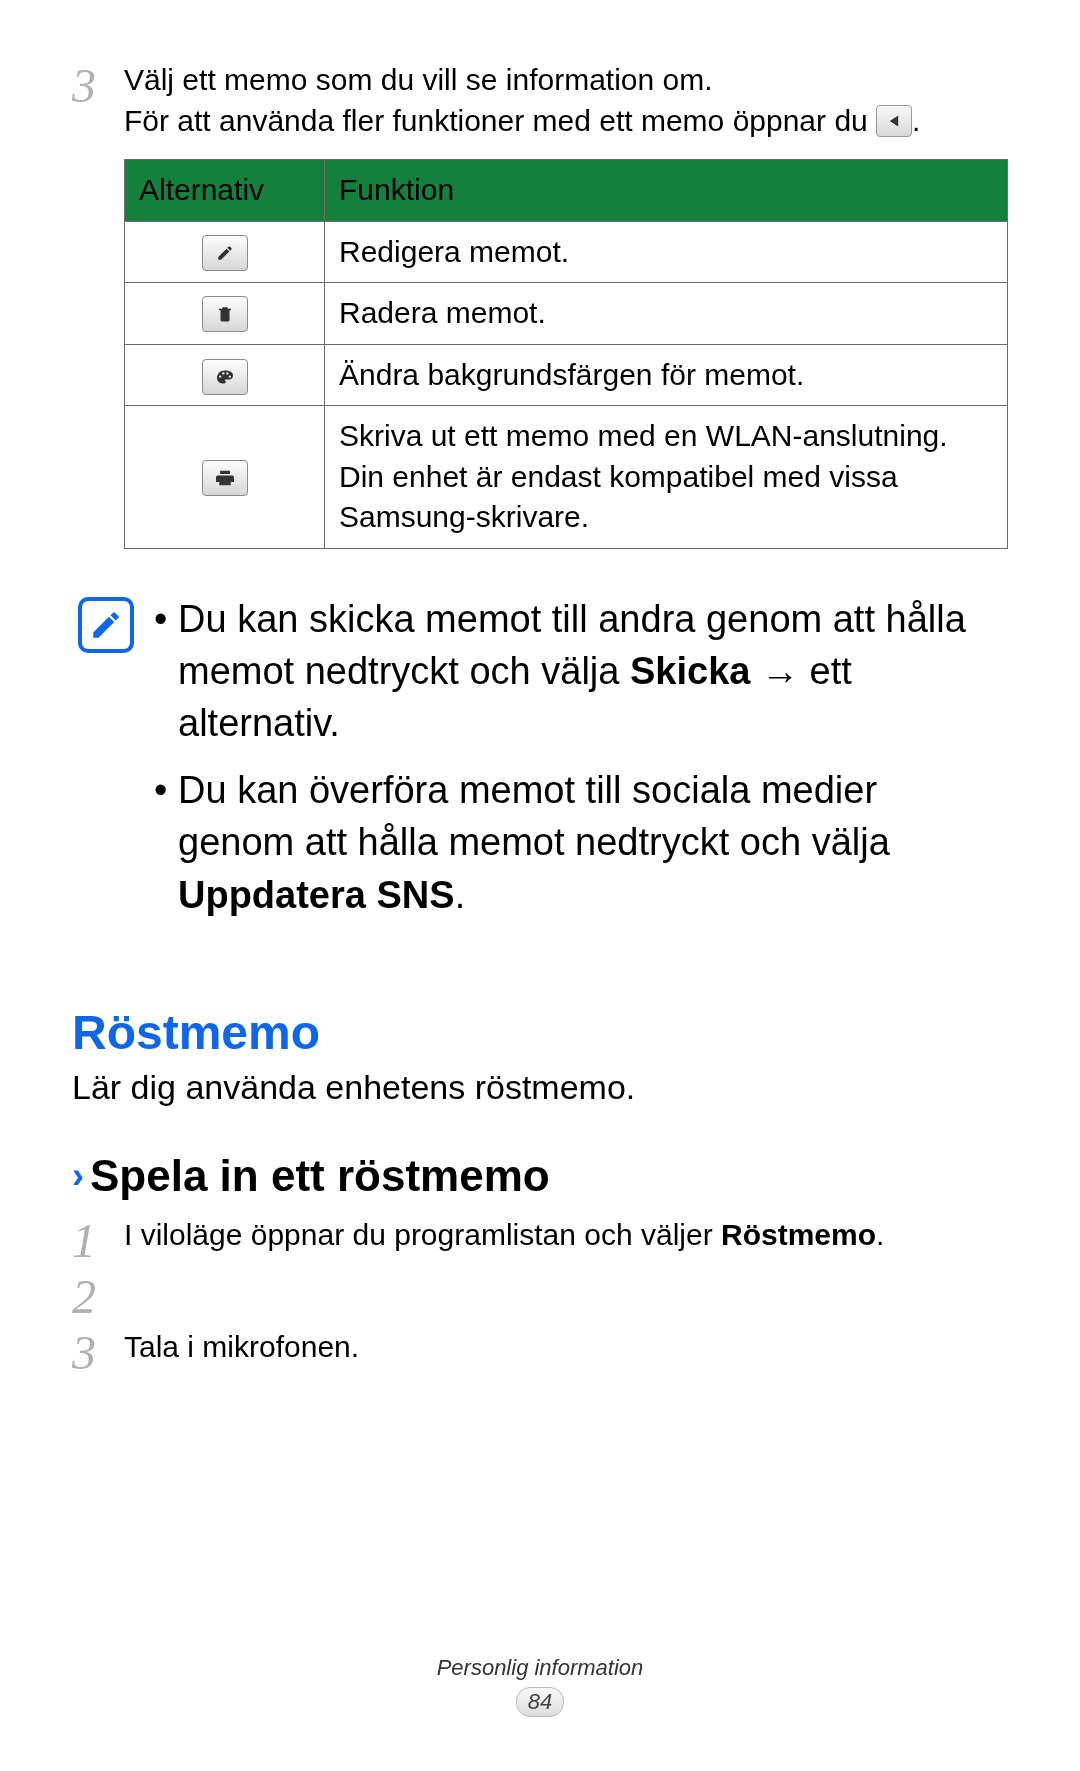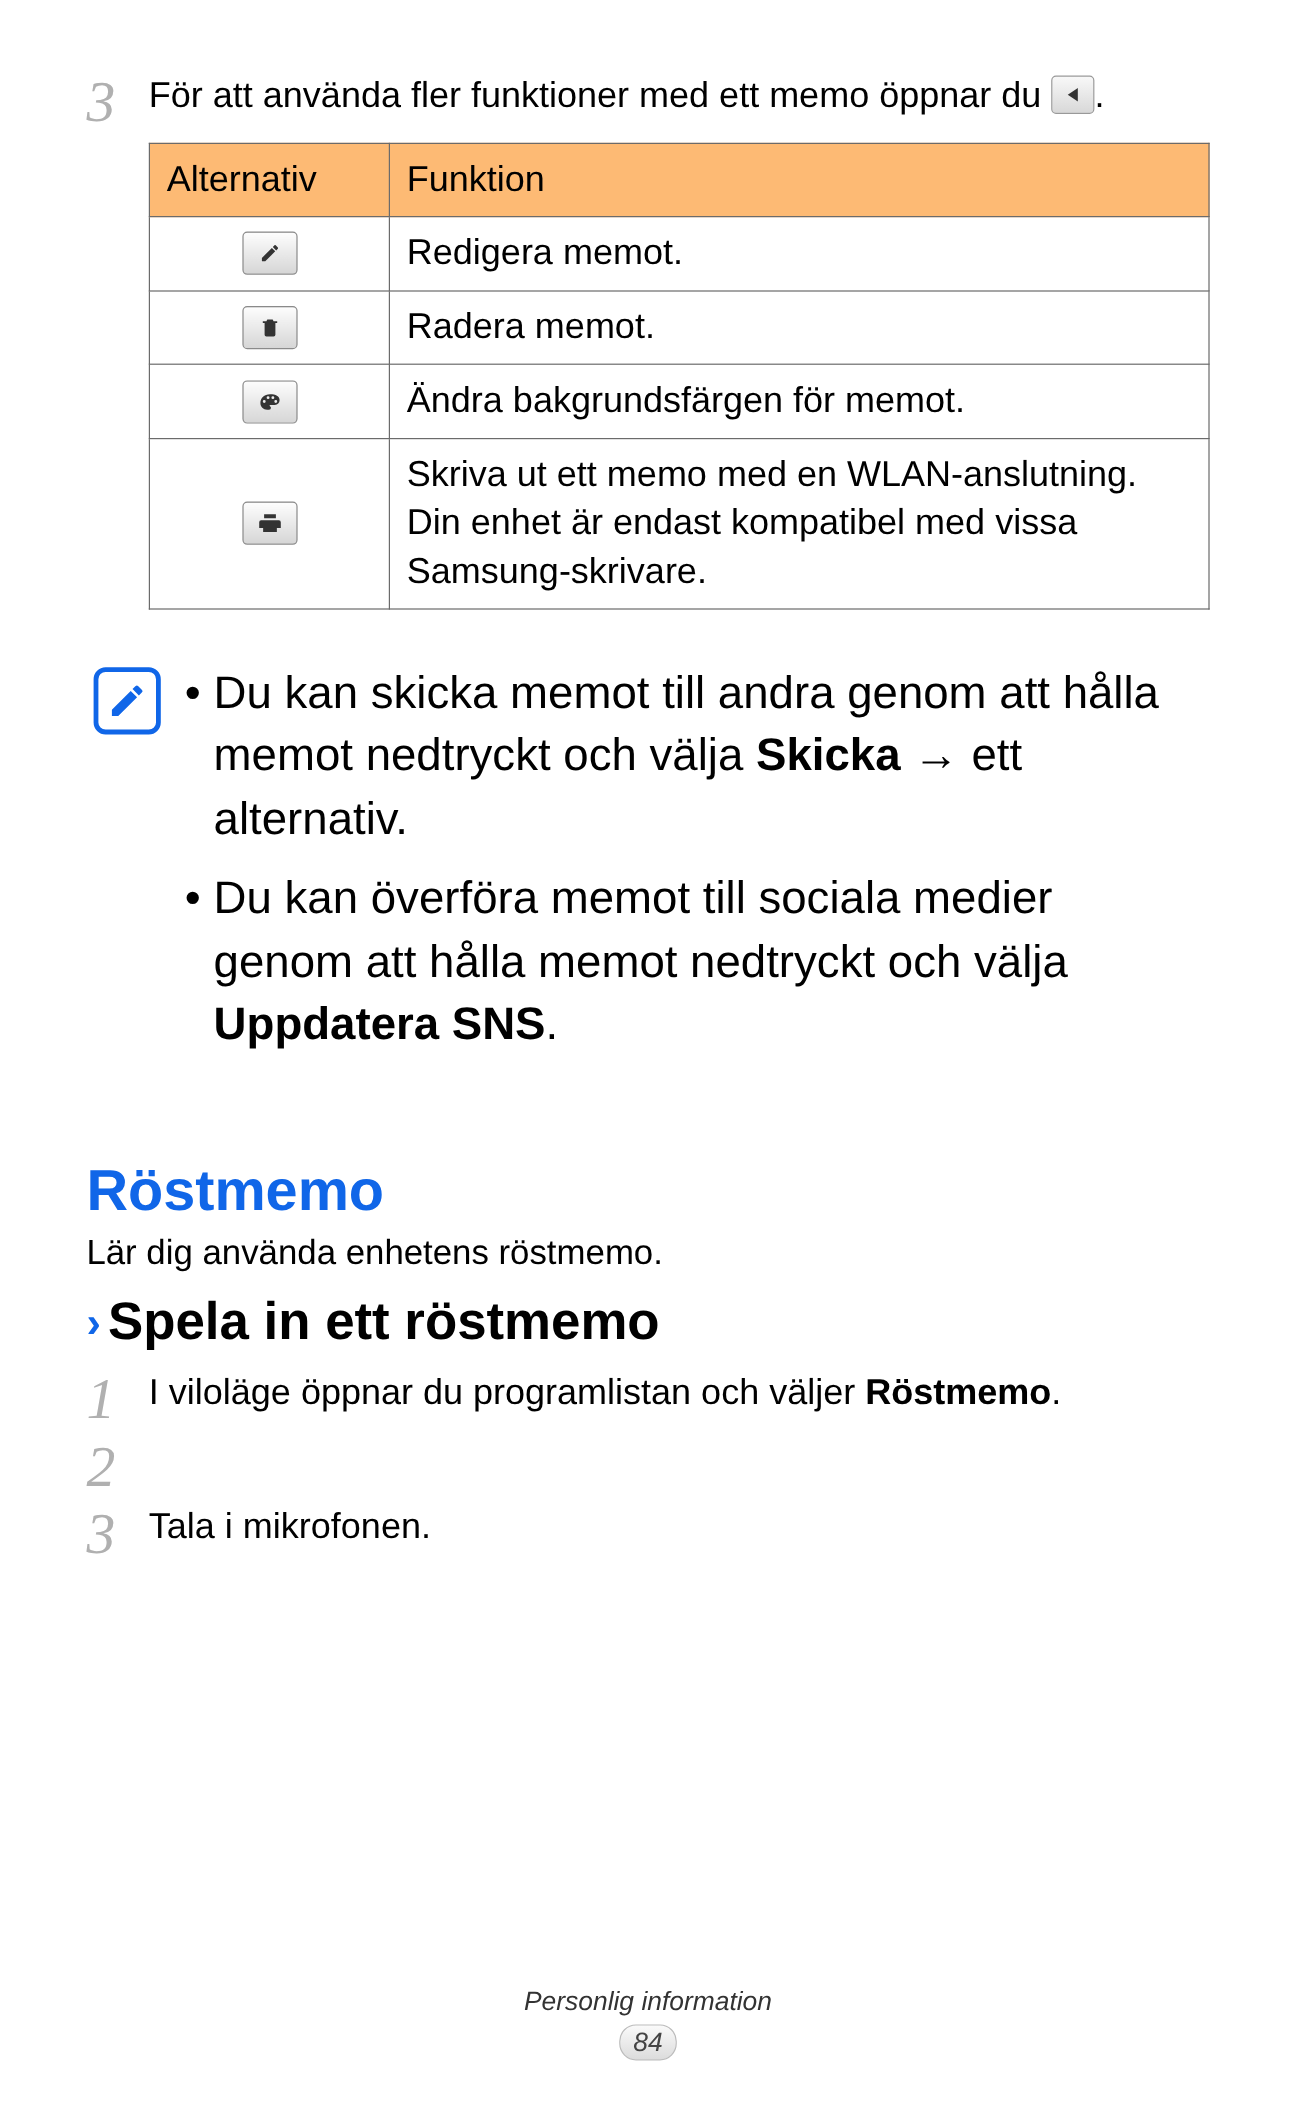--- a/index.html
+++ b/index.html
@@ -14,21 +14,21 @@
     display: inline-flex; align-items: center; justify-content: center;
     width: 36px; height: 32px; vertical-align: middle;
     background: linear-gradient(#f8f8f8, #d8d8d8);
     border: 1px solid #999; border-radius: 4px;
     position: relative; top: -2px;
   }
   .inline-icon svg { width: 14px; height: 14px; }
 
   table.opts { width: 100%; border-collapse: collapse; margin-top: 18px; margin-bottom: 24px; }
   table.opts th, table.opts td { border: 1px solid #6b6b6b; padding: 10px 14px; font-size: 30px; font-weight: 400; text-align: left; vertical-align: middle; }
-  table.opts th { background: #fdba74; }
+  table.opts th { background: #15803d; }
   table.opts td.icon-cell { text-align: center; width: 200px; }
   .btn-icon {
     display: inline-flex; align-items: center; justify-content: center;
     width: 46px; height: 36px;
     background: linear-gradient(#fdfdfd, #d6d6d6);
     border: 1px solid #8a8a8a; border-radius: 4px;
   }
   .btn-icon svg { display: block; }
 
   .note-block { display: flex; align-items: flex-start; margin: 20px 0 70px 0; padding: 0 6px; }
@@ -39,21 +39,21 @@
     margin-right: 16px; margin-top: 4px;
   }
   .note-icon svg { width: 34px; height: 34px; }
   .note-body { font-size: 38px; line-height: 1.38; flex: 1; }
   ul.note-list { list-style: none; }
   ul.note-list li { position: relative; padding-left: 28px; margin-bottom: 14px; }
   ul.note-list li::before { content: "•"; position: absolute; left: 4px; top: 0; }
   b { font-weight: 700; }
 
   h1.section { font-size: 48px; font-weight: 700; color: #1066e8; margin-bottom: 8px; }
-  p.section-sub { font-size: 29px; margin-bottom: 16px; }
+  p.section-sub { font-size: 34px; margin-bottom: 44px; }
 
   .subhead { display: flex; align-items: center; margin-bottom: 14px; }
   .subhead .chev { color: #1066e8; font-size: 36px; font-weight: 900; margin-right: 6px; }
   .subhead .txt { font-size: 44px; font-weight: 700; }
 
   .steps { }
   .steps .step-row { margin-bottom: 6px; }
 
   .footer { position: absolute; left: 0; right: 0; bottom: 54px; text-align: center; }
   .footer .ftext { font-style: italic; font-size: 22px; color: #333; margin-bottom: 6px; margin-top: 44px; }
@@ -65,20 +65,21 @@
   }
 </style>
 </head>
 <body>
 
 <div class="page">
 
   <div class="step-row">
     <div class="step-num">3</div>
     <div class="step-body">
+      <div>Välj ett memo som du vill se information om.</div>
       <div>
         <span>För att använda fler funktioner med ett memo öppnar du </span><span class="inline-icon">
             <svg viewBox="0 0 10 10">
               <polygon points="8,1 8,9 2,5" fill="#333"></polygon>
             </svg>
           </span><span>.</span>
       </div>
 
       <table class="opts">
         <thead>

